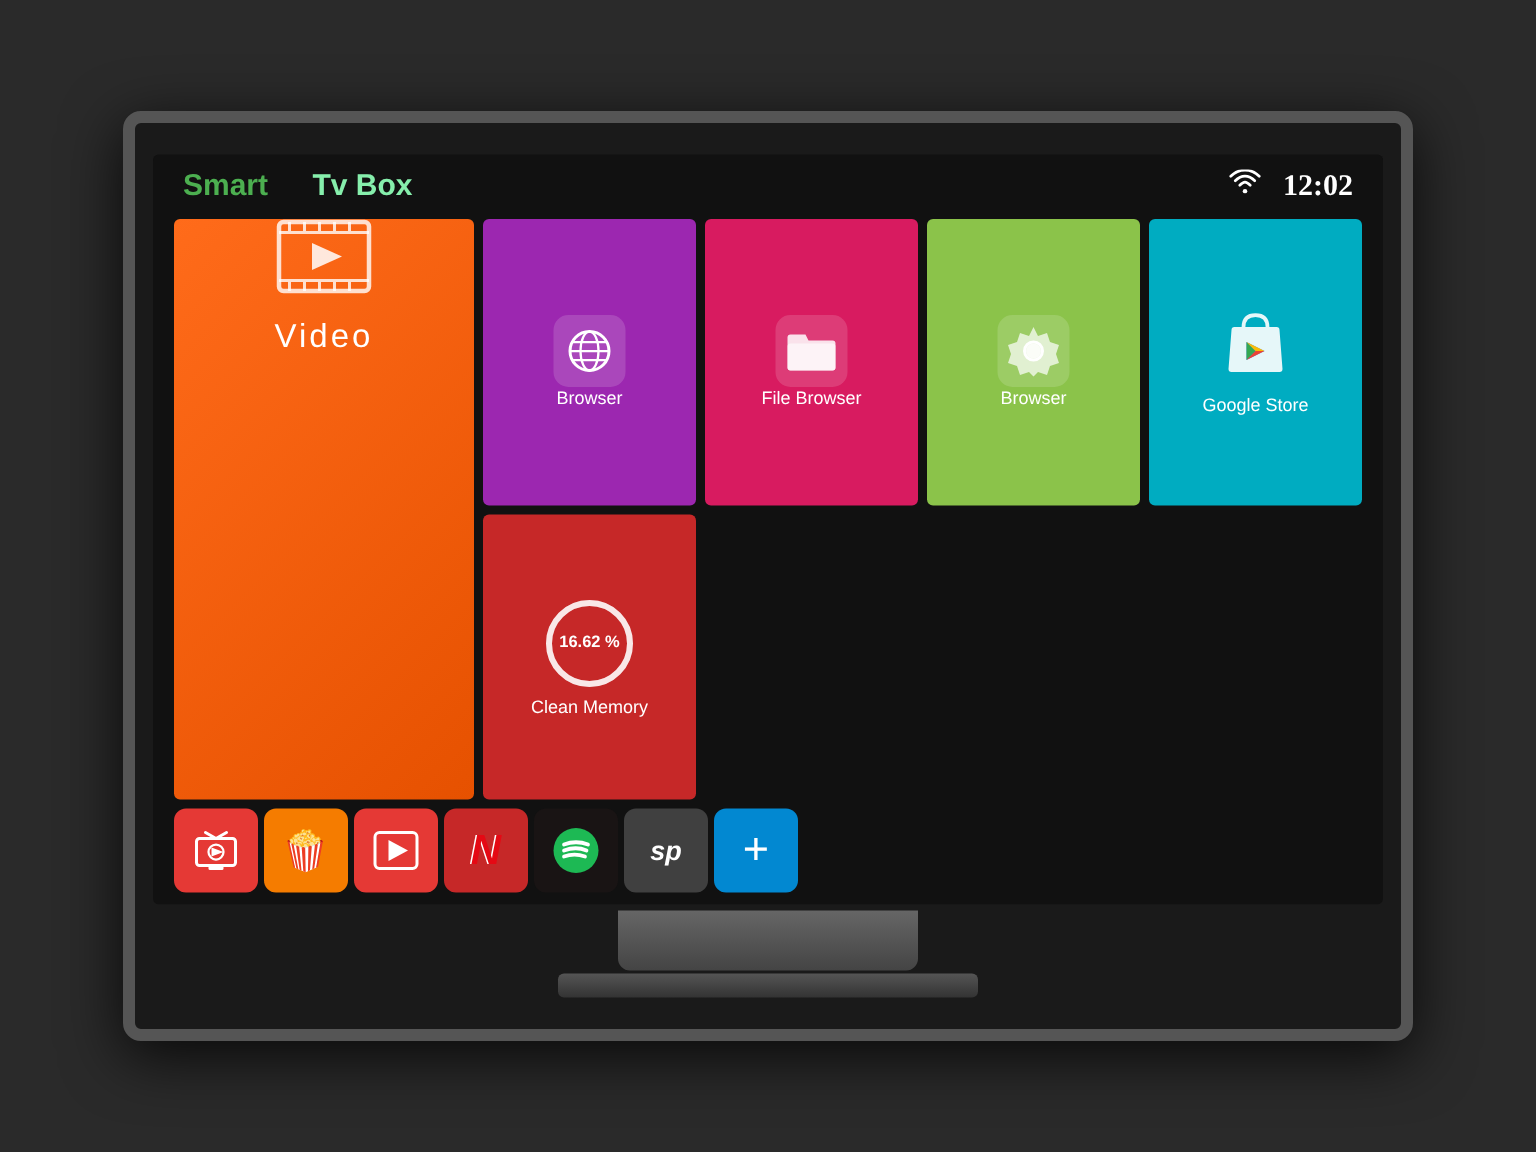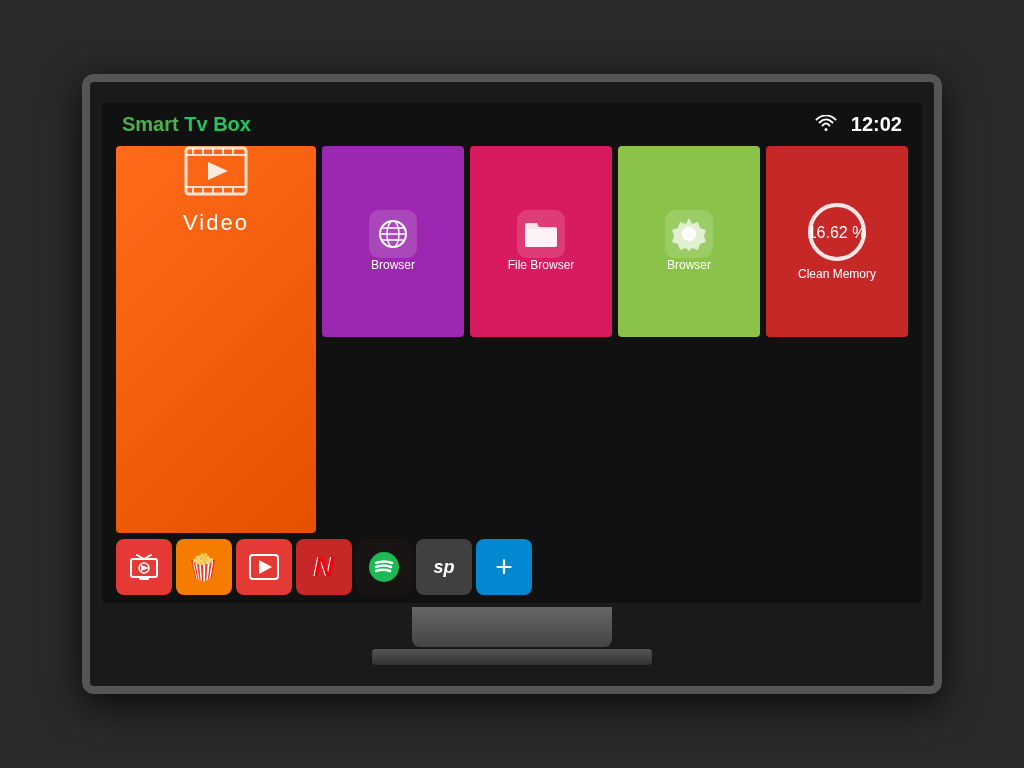--- a/index.html
+++ b/index.html
@@ -69,22 +69,23 @@
     .brand-title {
       font-size: 20px;
       font-weight: bold;
       color: #fff;
     }
     .brand-title span {
       color: #4caf50;
     }
     .header-right {
       display: flex;
-      align-items: flex-end;
+      align-items: flex-start;
       gap: 14px;
+      font-family: Liberation Serif, serif;
     }
     .wifi-icon {
       color: #fff;
       font-size: 18px;
     }
     .time {
       color: #fff;
       font-size: 20px;
       font-weight: bold;
     }
@@ -262,21 +263,21 @@
 </head>
 <body>
 
 <div class="tv-outer">
   <div class="tv-screen">
     <div class="screen-content">
 
       <div class="header">
         <div class="brand-title">
           <span>Smart</span>
-          <span style="color:#22c55e;">Tv Box</span>
+          <span style="color:#86efac;margin-left:24px;">Tv Box</span>
         </div>
         <div class="header-right">
           <span class="wifi-icon">
             <svg width="22" height="16" viewBox="0 0 22 16">
               <path d="M11 13a1.5 1.5 0 110 3 1.5 1.5 0 010-3z" fill="white"></path>
               <path d="M7.5 10.5C8.9 9.1 10.35 8.4 11 8.4s2.1.7 3.5 2.1" stroke="white" stroke-width="1.8" fill="none" stroke-linecap="round"></path>
               <path d="M4.5 7.5C6.5 5.5 8.7 4.4 11 4.4s4.5 1.1 6.5 3.1" stroke="white" stroke-width="1.8" fill="none" stroke-linecap="round"></path>
               <path d="M1.5 4.5C4.1 1.9 7.4 0.4 11 0.4s6.9 1.5 9.5 4.1" stroke="white" stroke-width="1.8" fill="none" stroke-linecap="round"></path>
             </svg>
           </span>
@@ -339,29 +340,45 @@
               <svg width="36" height="36" viewBox="0 0 36 36">
                 <circle cx="18" cy="18" r="5" fill="white" opacity="0.85"></circle>
                 <path d="M18 2 L21 8 L27 6 L29 12 L35 14 L33 20 L35 26 L29 28 L27 34 L21 32 L18 35 L15 32 L9 34 L7 28 L1 26 L3 20 L1 14 L7 12 L9 6 L15 8 Z" fill="white" opacity="0.7" fill-rule="evenodd"></path>
                 <circle cx="18" cy="18" r="6" fill="none" stroke="white" stroke-width="2"></circle>
               </svg>
             </div>
             <span class="tile-label">Browser</span>
           </div>
 
 
+          <div class="tile tile-google-store">
+            <div style="margin-bottom:4px;">
+              <svg width="44" height="48" viewBox="0 0 44 48">
+
+                <path d="M6 14 Q6 12 8 12 L36 12 Q38 12 38 14 L40 40 Q40 42 38 42 L6 42 Q4 42 4 40 Z" fill="white" opacity="0.9"></path>
+
+                <path d="M14 12 Q14 4 22 4 Q30 4 30 12" fill="none" stroke="white" stroke-width="2.5" opacity="0.9"></path>
+
+                <polygon points="16,22 16,34 28,28" fill="#4285f4"></polygon>
+                <polygon points="16,22 22,28 16,34" fill="#34a853"></polygon>
+                <polygon points="16,22 28,28 22,28" fill="#fbbc05"></polygon>
+                <polygon points="22,28 28,28 16,34" fill="#ea4335"></polygon>
+              </svg>
+            </div>
+            <span class="tile-label">Google Store</span>
+          </div>
 
           <div class="tile tile-clean-memory">
             <div style="position:relative; width:62px; height:62px; display:flex; align-items:center; justify-content:center; margin-bottom:4px;">
               <svg width="62" height="62" viewBox="0 0 62 62" style="position:absolute; top:0; left:0;">
                 <circle cx="31" cy="31" r="27" fill="none" stroke="rgba(255,255,255,0.25)" stroke-width="4"></circle>
                 <circle cx="31" cy="31" r="27" fill="none" stroke="rgba(255,255,255,0.85)" stroke-width="4" stroke-dasharray="169.6 0" stroke-linecap="round" transform="rotate(-90 31 31)"></circle>
               </svg>
               <div style="display:flex; flex-direction:column; align-items:center; justify-content:center; z-index:1;">
-                <span style="font-size:16px; color:#fff; font-weight:normal; line-height:1.2;">16.62 %</span>
+                <span style="font-size:11px; color:#fff; font-weight:bold; line-height:1.2;">16.62 %</span>
               </div>
             </div>
             <span class="tile-label">Clean Memory</span>
           </div>
 
         </div>
       </div>
 
       <div class="bottom-dock">
 

